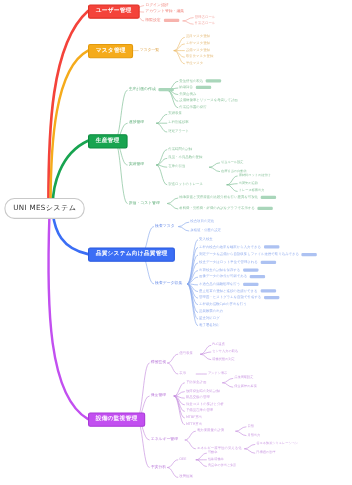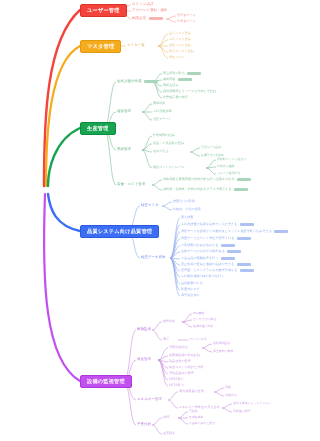--- a/index.html
+++ b/index.html
@@ -194,20 +194,23 @@
       <path d="M222 408 C 227 408, 227 412, 232 412"></path>
 
       <path d="M152 425 C 157 425, 157 418, 162 418"></path>
       <path d="M152 425 C 157 425, 157 434, 162 434"></path>
       <path d="M178 418 C 183 418, 183 412, 188 412"></path>
       <path d="M178 418 C 183 418, 183 418, 188 418"></path>
       <path d="M178 418 C 183 418, 183 424, 188 424"></path>
     </g>
   </svg>
 
+  <div class="node root">
+    <span>UNI MESシステム</span>
+  </div>
 
   <div class="node lvl1 c-red" style="left:80px;top:4px;">
     <span>ユーザー管理</span>
   </div>
   <div class="node lvl2 t-red" style="left:132px;top:3px;">
     <span>ログイン認証</span>
   </div>
   <div class="node lvl2 t-red" style="left:132px;top:9px;">
     <span>アカウント登録・編集</span>
   </div>

